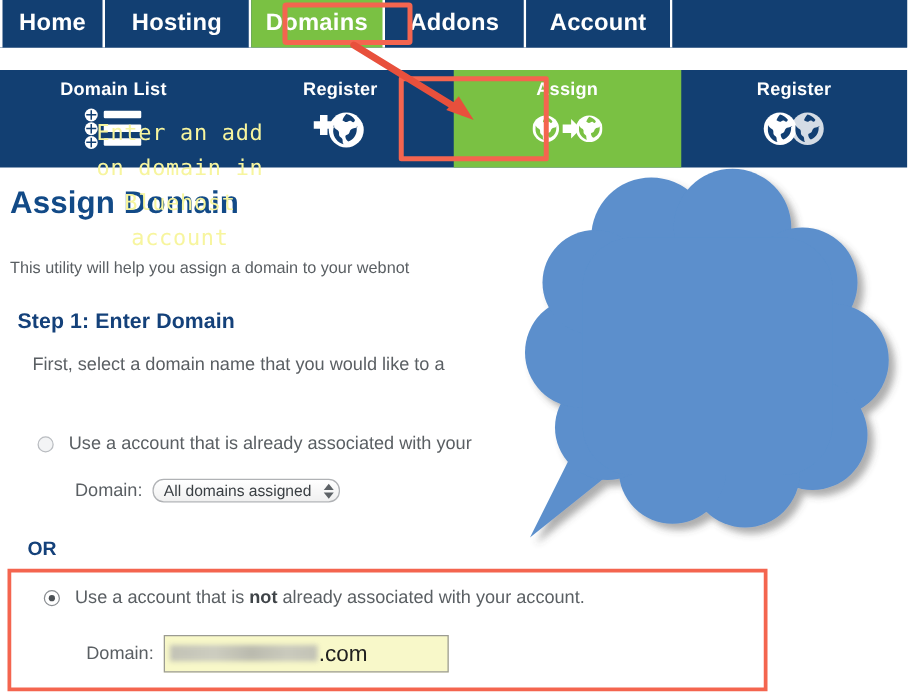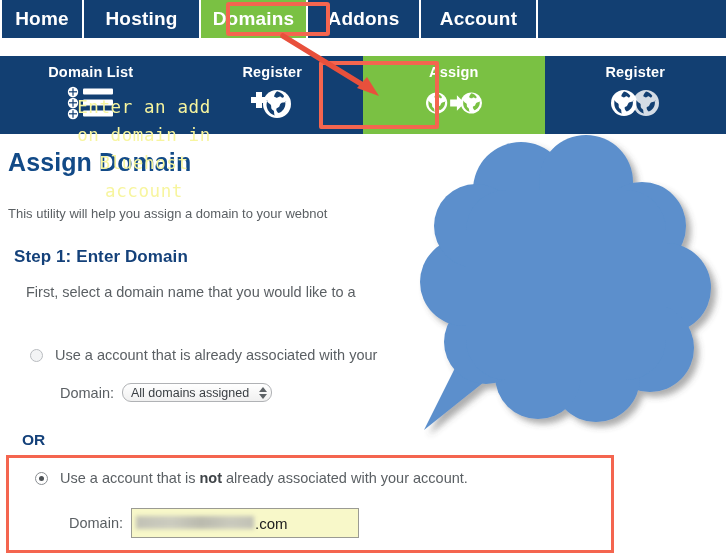--- a/index.html
+++ b/index.html
@@ -294,21 +294,21 @@
   #option-two-inner .domain-row { margin-top: 22px; margin-left: 34px; }
   .text-input {
     width: 228px;
     height: 30px;
     background: #f8f8c9;
     border: 1px solid #9b9b93;
     box-sizing: border-box;
     display: flex;
     align-items: center;
     padding-left: 4px;
-    font-size: 15px;
+    font-size: 18px;
     color: #202020;
     overflow: hidden;
   }
   .redacted {
     display: inline-block;
     width: 118px;
     height: 13px;
     background: linear-gradient(90deg,#bdbdb4 0%, #c9c9bf 30%, #b5b5ac 55%, #c6c6bc 80%, #bdbdb4 100%);
     filter: blur(2.2px);
     opacity: 0.92;

